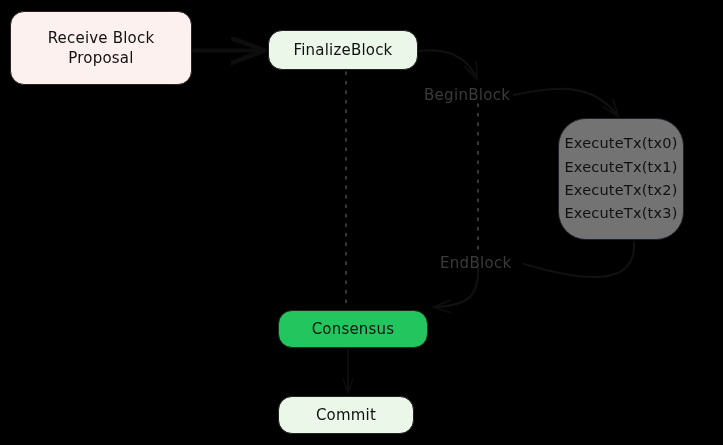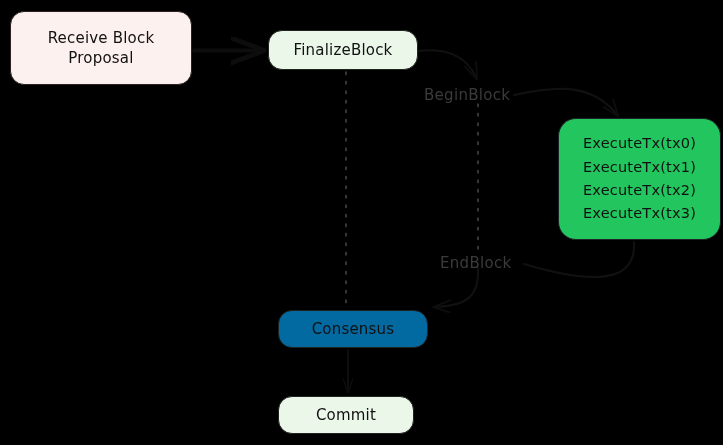--- a/index.html
+++ b/index.html
@@ -44,30 +44,30 @@
     border-color: #2a2120;
     font-size: 15px;
   }
   .node-finalize {
     left: 268px; top: 30px; width: 150px; height: 40px;
     background: #ebf8e9;
     border-color: #20241f;
     font-size: 15px;
   }
   .node-execute {
-    left: 558px; top: 118px; width: 163px; height: 122px;
-    background: #22c55e;
+    left: 558px; top: 118px; width: 126px; height: 122px;
+    background: #737373;
     border-color: #1d2227;
-    border-radius: 18px;
+    border-radius: 28px;
     font-size: 14.5px;
     line-height: 1.62;
   }
   .node-consensus {
     left: 278px; top: 310px; width: 150px; height: 38px;
-    background: #0369a1;
+    background: #22c55e;
     border-color: #20241f;
     font-size: 15px;
   }
   .node-commit {
     left: 278px; top: 396px; width: 136px; height: 38px;
     background: #ebf8e9;
     border-color: #20241f;
     font-size: 15px;
   }
   .edge-label {

